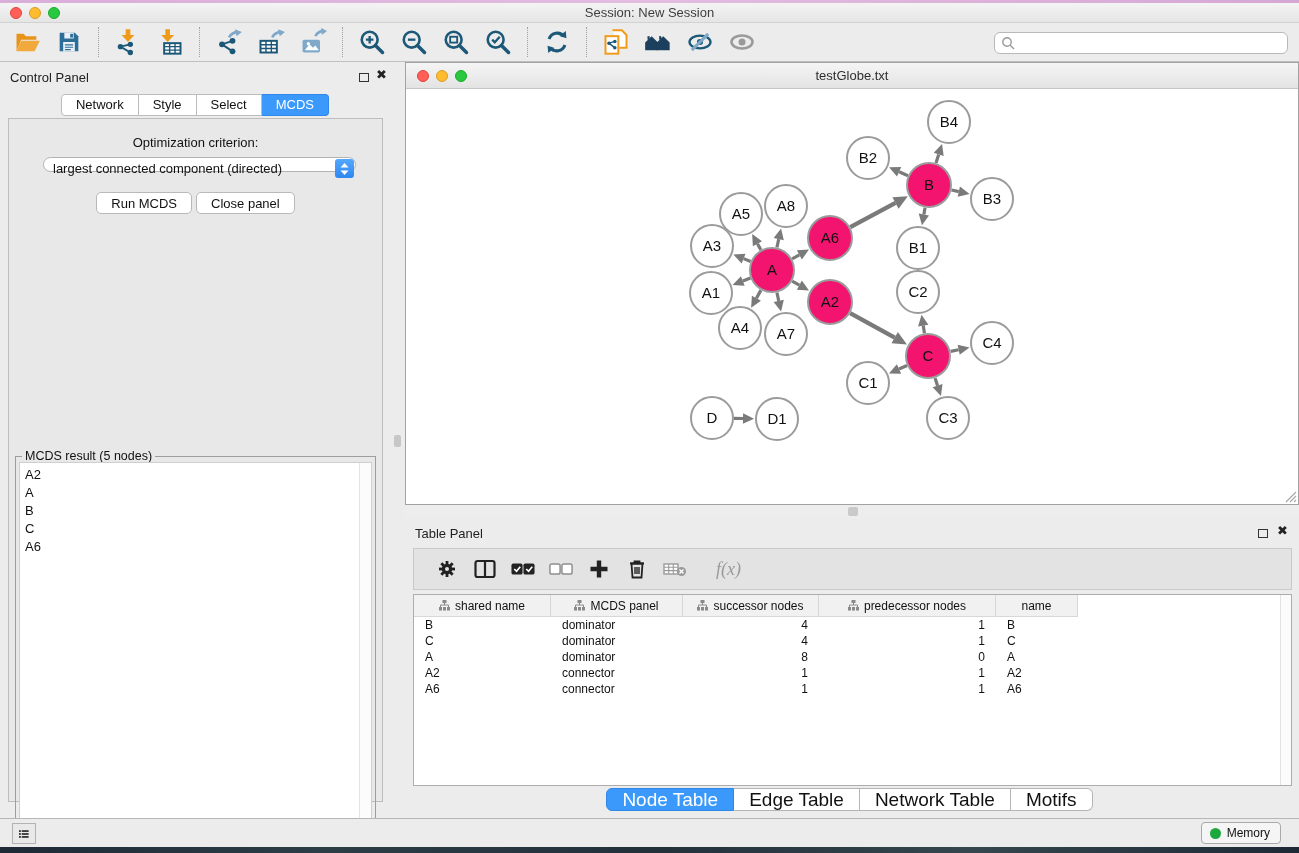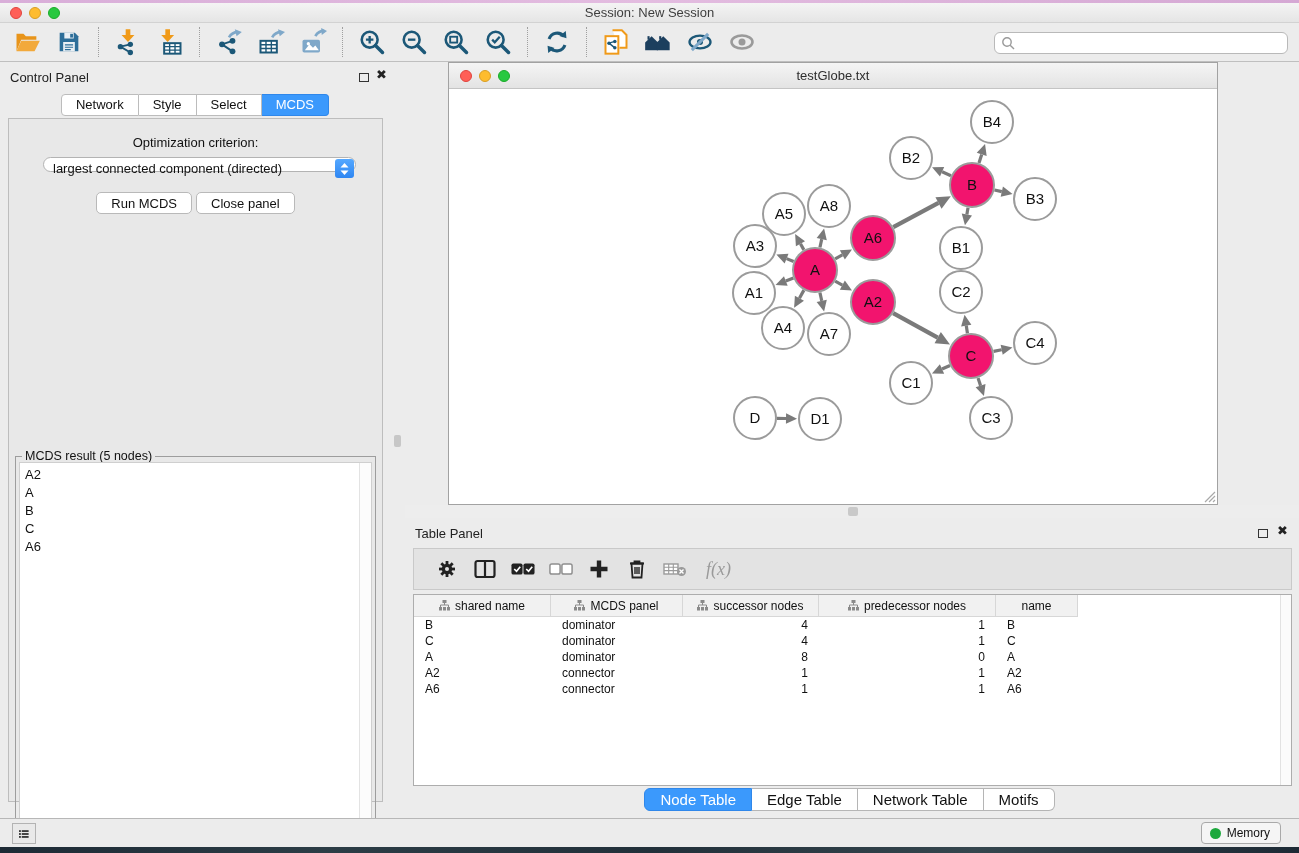--- a/index.html
+++ b/index.html
@@ -71,52 +71,52 @@
   .sb-track { position:absolute; right:0; top:0; bottom:0; width:12px; background:#fcfcfc;
     border-left:1px solid #e3e3e3; }
 
   
   .v-divider { position:absolute; left:390px; top:62px; width:15px; height:756px; background:#ececec; }
   .v-handle { position:absolute; left:4px; top:373px; width:7px; height:12px; background:#c7c7c7; border-radius:2px; }
   .h-divider { position:absolute; left:405px; top:505px; width:894px; height:13px; background:#ededed; }
   .h-handle { position:absolute; left:443px; top:2px; width:10px; height:9px; background:#c9c9c9; border-radius:2px; }
 
   
-  .network-frame { position:absolute; left:405px; top:62px; width:770px; height:443px;
-    background:#fff; border:1px solid #a2a2a2;margin-left:43px; }
+  .network-frame { position:absolute; left:405px; top:62px; width:894px; height:443px;
+    background:#fff; border:1px solid #a2a2a2; }
   .nf-titlebar { position:relative; height:26px; background:linear-gradient(#f5f5f5,#e3e3e3);
     border-bottom:1px solid #c4c4c4; }
   .nf-titlebar .lights { top:7px; left:11px; }
   .nf-title { text-align:center; font-size:13px; color:#2e2e2e; line-height:26px; }
   .nf-content { position:relative; width:100%; height:415px; background:#fff; }
   .grip { position:absolute; right:1px; bottom:1px; width:13px; height:13px; }
 
   
   .table-panel { position:absolute; left:405px; top:518px; width:894px; height:300px; background:#ececec; }
   .tp-float { left:853px; } .tp-close { left:872px; }
   .tp-toolbar { position:absolute; left:8px; top:30px; width:879px; height:42px;
     background:#e3e3e3; border:1px solid #c9c9c9; display:flex; align-items:center; padding-left:14px; }
   .tp-btn { background:none; border:none; width:36px; height:36px; display:flex;
     align-items:center; justify-content:center; margin:0 1px; }
   .fx-label { font-size:18px; font-style:italic; font-family:"Liberation Serif","DejaVu Serif",serif;
-    color:#9a9a9a; margin-left:12px; }
+    color:#9a9a9a; margin-left:22px; }
   .tbl { position:absolute; left:8px; top:76px; width:879px; height:192px; background:#fff;
     border:1px solid #adadad; }
   .tbl-head { display:flex; height:22px; }
   .th { display:flex; align-items:center; justify-content:center; gap:5px;
     background:#f1f1f1; border-right:1px solid #d7d7d7; border-bottom:1px solid #d7d7d7;
     font-size:12px; color:#111; }
   .tbl-body { }
   .tr { display:flex; height:16px; }
   .td { font-size:12px; color:#111; line-height:16px; }
   .td.left { padding-left:11px; text-align:left; }
   .td.right { padding-right:11px; text-align:right; }
   .tbl-sb { position:absolute; right:0; top:0; bottom:0; width:11px; background:#fbfbfb; border-left:1px solid #e2e2e2; }
   .bottom-tabs { position:absolute; left:0; top:270px; width:889px; display:flex; justify-content:center; }
-  .seg { height:23px; line-height:21px; padding:0 15px; font-size:15px; background:#fff;
+  .seg { height:23px; line-height:21px; padding:0 15px; font-size:19px; background:#fff;
     border:1px solid #b5b5b5; border-left:none; color:#111; }
   .seg:first-child { border-left:1px solid #b5b5b5; border-radius:6px 0 0 6px; }
   .seg:last-child { border-radius:0 6px 6px 0; }
   .seg.active { background:#3b99fc; border-color:#2f87ea; color:#fff; }
 
   
   .status-bar { position:absolute; left:0; top:818px; width:100%; height:29px;
     background:#ececec; border-top:1px solid #b7b7b7; }
   .list-btn { position:absolute; left:12px; top:4px; width:24px; height:21px; background:#e9e9e9;
     border:1px solid #b3b3b3; display:flex; align-items:center; justify-content:center; }

